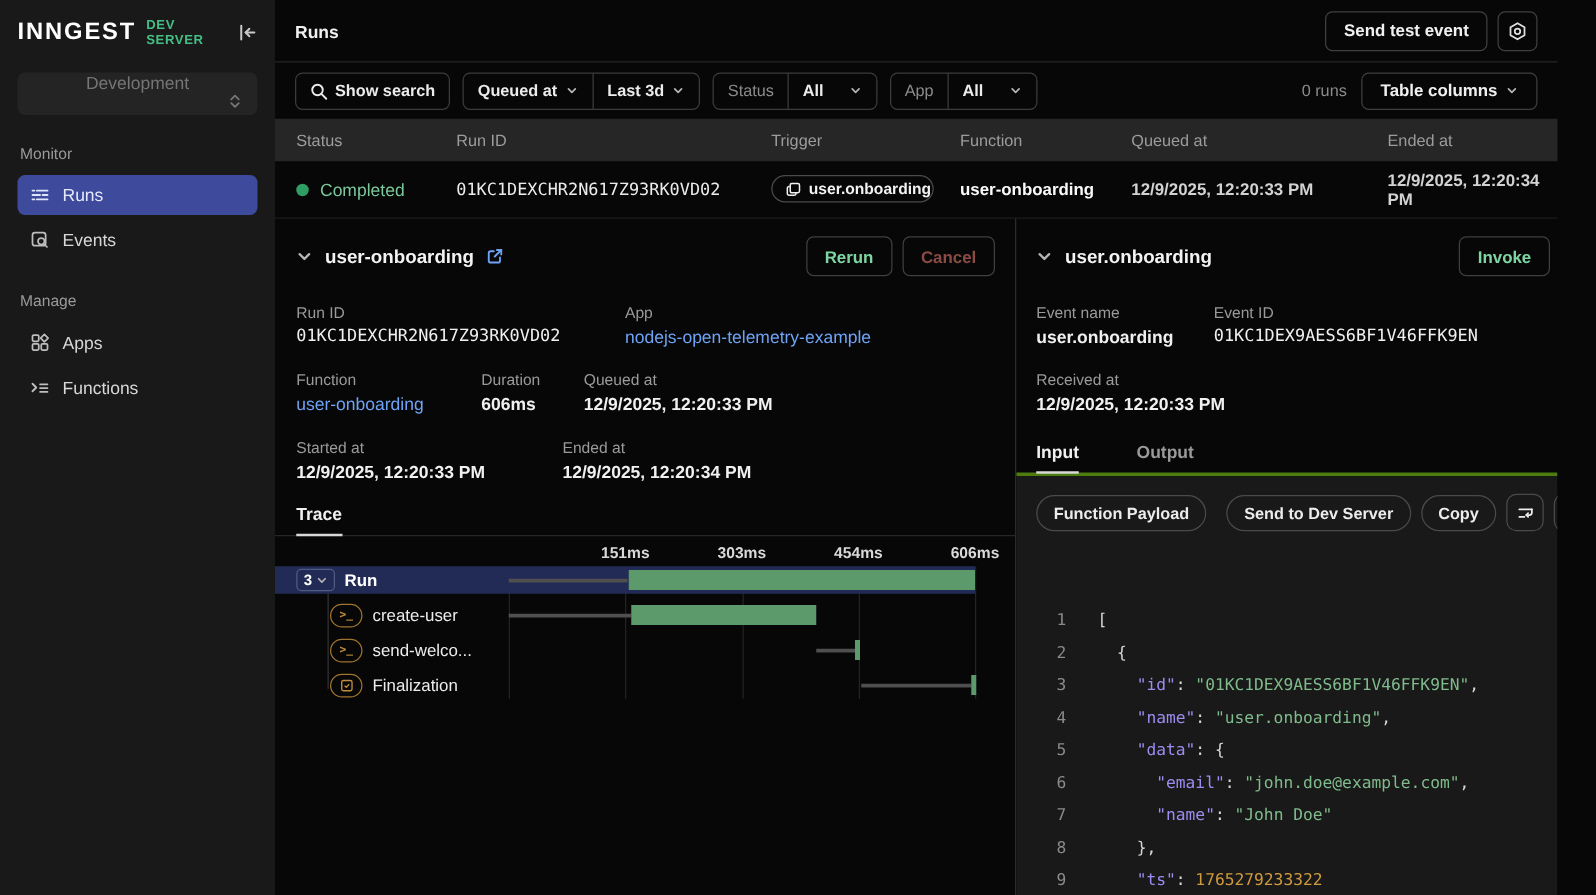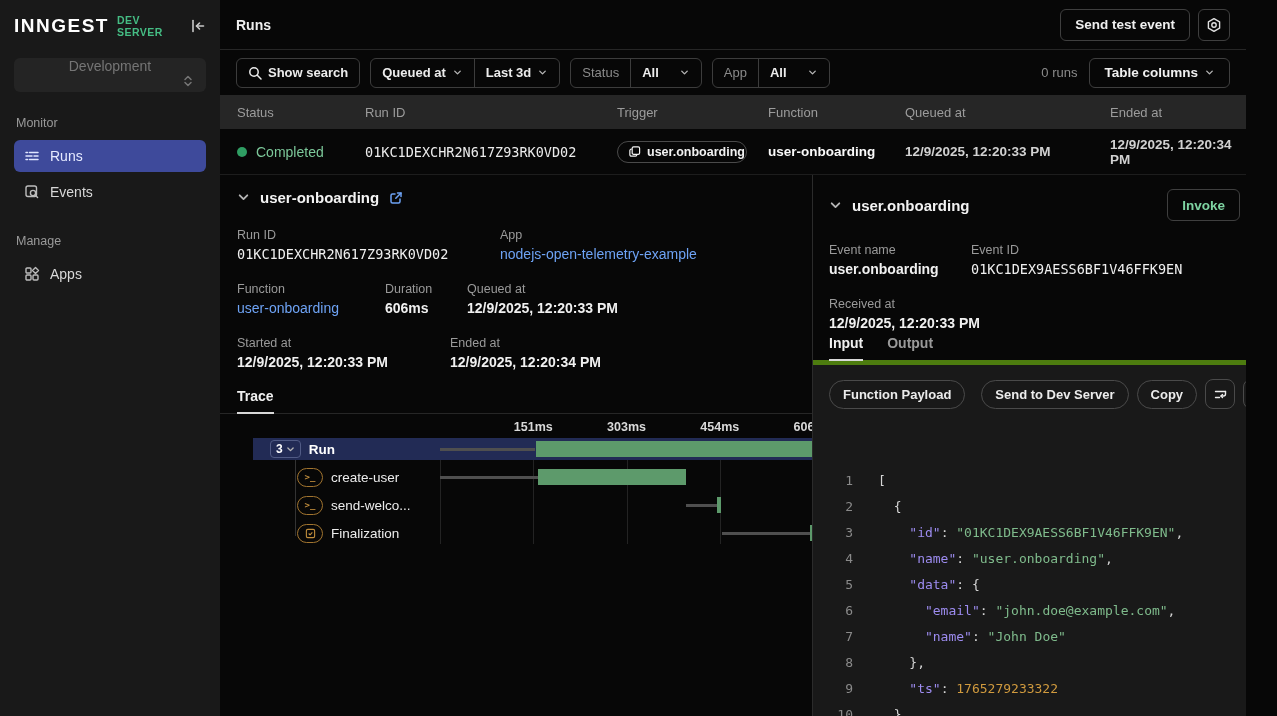--- a/index.html
+++ b/index.html
@@ -82,21 +82,21 @@
   .f-value { font-size:14px; font-weight:600; color:#f0f0f0; }
   .f-value.mono { font-weight:400; font-size:13.5px; }
   .f-link { font-size:14px; color:#6ea3f5; cursor:pointer; }
 
   .trace-tabbar { margin-top:18px; padding:0 17px; border-bottom:1px solid #262626; display:flex; }
   .tab { font-size:14px; font-weight:600; color:#f0f0f0; padding-bottom:8px;
     border-bottom:2px solid #d8d8d8; margin-bottom:-1px; cursor:pointer; }
   .tab.inactive { color:#9a9a9a; border-bottom-color:transparent; margin-left:24px; }
 
   
-  .trace-wrap { position:relative; margin-top:2px; flex:1;padding-left:33px; }
+  .trace-wrap { position:relative; margin-top:2px; flex:1; }
   .trace-inner { position:relative; width:560px; }
   .axis-row { position:relative; height:22px; }
   .axis-label { position:absolute; top:4px; transform:translateX(-50%); font-size:12.5px;
     font-weight:600; color:#d9d9d9; white-space:nowrap; }
   .trace-rows { position:relative; }
   .grid-overlay { position:absolute; top:0; bottom:0; pointer-events:none; }
   .gridline { position:absolute; top:0; bottom:0; width:1px; background:#232323; }
   .trace-row { display:flex; height:22px; margin-bottom:6px; position:relative; }
   .trace-row.run-row { background:#222b55; }
   .t-names { width:187px; flex-shrink:0; display:flex; align-items:center; padding-left:17px; gap:8px; }
@@ -107,21 +107,21 @@
   .t-timeline { position:relative; flex:1; }
   .q-line { position:absolute; top:50%; height:3px; margin-top:-1px; background:#4f4f4f; }
   .t-bar { position:absolute; top:3px; height:16px; background:#5d9a6b; }
   .child-icon { width:26px; height:19px; border:1px solid #a1742f; border-radius:10px;
     display:flex; align-items:center; justify-content:center; color:#c08d3c; flex-shrink:0;
     margin-left:27px; font-size:9px; font-weight:700; }
   .indent-line { position:absolute; left:42px; top:0; bottom:8px; width:1px; background:#333; }
 
   
   .rp-fieldrow { display:flex; padding:0 16px; margin-top:12px; }
-  .rp-tabs { display:flex; padding:0 16px; margin-top:4px; border-bottom:5px solid #4d7c0f; }
+  .rp-tabs { display:flex; padding:0 16px; margin-top:22px; border-bottom:3px solid #4d7c0f;gap:22px; }
   .rp-payload { background:#191919; flex:1; display:flex; flex-direction:column; min-height:0;gap:40px; }
   .rp-toolbar { display:flex; align-items:center; padding:14px 0 10px 16px; gap:8px; }
   .pill-btn { border:1px solid #4a4a4a; border-radius:999px; background:transparent; color:#ececec;
     font-size:13px; font-weight:600; padding:6px 13px; cursor:pointer; font-family:inherit; white-space:nowrap; }
   .rp-toolbar .spacer { flex:1; }
   .sq-btn { width:30px; height:30px; border:1px solid #4a4a4a; border-radius:8px; background:transparent;
     color:#ececec; display:flex; align-items:center; justify-content:center; cursor:pointer; flex-shrink:0; }
   .sq-btn.cut { margin-right:-12px; }
   .code-area { padding:8px 0; overflow:hidden; }
   .code-line { display:flex; height:26px; align-items:center; font-family:"DejaVu Sans Mono", monospace; font-size:13px; }
@@ -184,20 +184,29 @@
       <span class="ni-icon">
         <svg width="16" height="16" viewBox="0 0 16 16" fill="none" stroke="currentColor" stroke-width="1.4" stroke-linejoin="round">
             <rect x="2" y="2" width="5" height="5" rx="1"></rect>
             <path d="M11.5 1.5l3 3-3 3-3-3z"></path>
             <rect x="2" y="9" width="5" height="5" rx="1"></rect>
             <rect x="9" y="9" width="5" height="5" rx="1"></rect>
           </svg>
       </span>
       <span>Apps</span>
     </div>
+    <div class="nav-item">
+      <span class="ni-icon">
+        <svg width="16" height="16" viewBox="0 0 16 16" fill="none" stroke="currentColor" stroke-width="1.5" stroke-linecap="round" stroke-linejoin="round">
+            <path d="M2 5l3 3-3 3"></path>
+            <path d="M8 5.5h6M8 8.5h6M8 11.5h6" stroke-width="1.3"></path>
+          </svg>
+      </span>
+      <span>Functions</span>
+    </div>
   </aside>
 
   <div class="main">
 
     <div class="topbar">
       <span class="page-title">Runs</span>
       <div class="topbar-right">
         <button class="btn-outline">Send test event</button>
         <span class="icon-btn">
           <svg width="16" height="16" viewBox="0 0 16 16" fill="none" stroke="currentColor" stroke-width="1.4" stroke-linejoin="round">
@@ -316,20 +325,24 @@
                 <path d="M2.5 4l3.5 3.5L9.5 4"></path>
               </svg>
             </span>
           <span class="panel-title">user-onboarding</span>
           <span style="color:#6ea3f5">
             <svg width="14" height="14" viewBox="0 0 14 14" fill="none" stroke="currentColor" stroke-width="1.5" stroke-linecap="round" stroke-linejoin="round">
                 <path d="M6 3H3.5A1.5 1.5 0 002 4.5v6A1.5 1.5 0 003.5 12h6A1.5 1.5 0 0011 10.5V8"></path>
                 <path d="M8.5 2H12v3.5"></path>
                 <path d="M12 2L6.8 7.2"></path>
               </svg>
+          </span>
+          <span class="head-btns">
+            <button class="btn-outline btn-rerun">Rerun</button>
+            <button class="btn-outline btn-cancel">Cancel</button>
           </span>
         </div>
 
         <div class="field-row">
           <span class="field" style="width:263px">
             <span class="f-label">Run ID</span>
             <span class="f-value mono">01KC1DEXCHR2N617Z93RK0VD02</span>
           </span>
           <span class="field">
             <span class="f-label">App</span>

